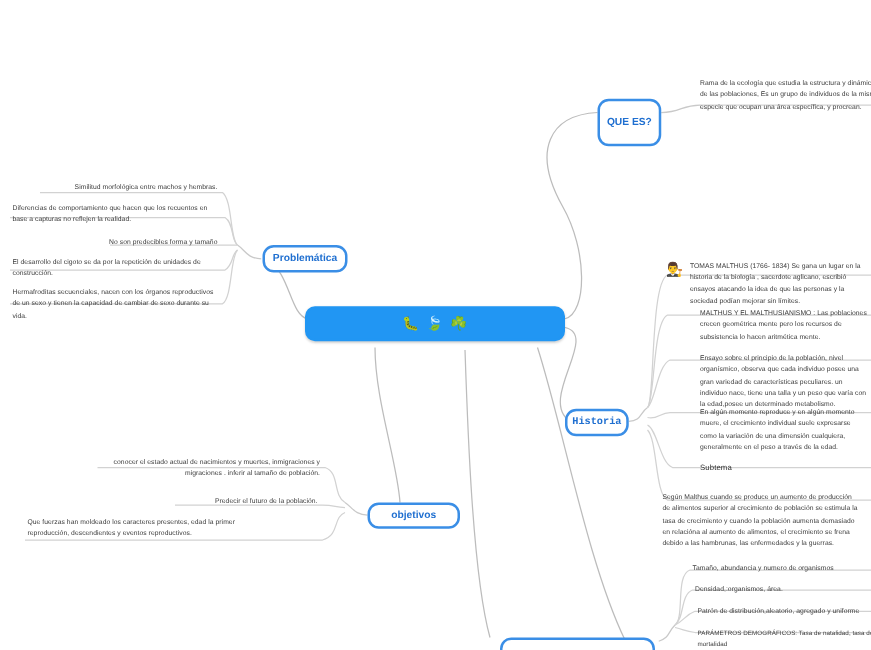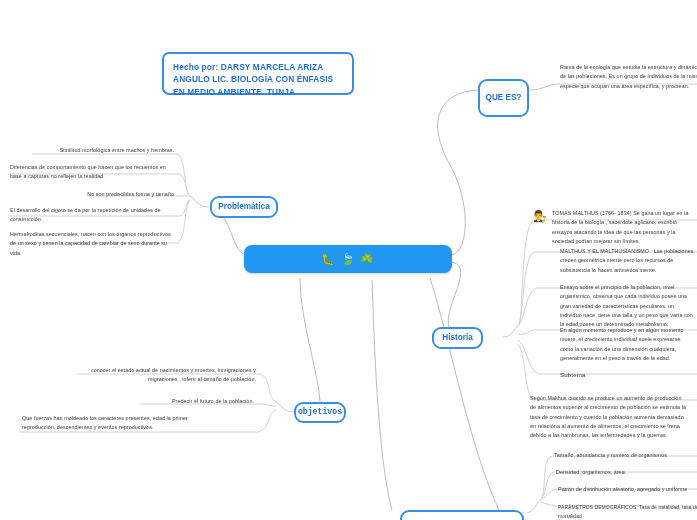--- a/index.html
+++ b/index.html
@@ -142,23 +142,20 @@
 
       <path d="M430 278 C 450 340, 470 450, 500 512" stroke="#bcbcbc"></path>
       <path d="M527 513 C 536 510, 534 506, 540 500" stroke="#c9c9c9"></path>
       <path d="M540 500 C 548 494, 540 460, 552 456 L 697 456" stroke="#d2d2d2"></path>
       <path d="M540 500 C 548 494, 544 476, 554 472 L 697 472" stroke="#d2d2d2"></path>
       <path d="M540 500 C 548 496, 548 492, 556 489 L 697 489" stroke="#d2d2d2"></path>
       <path d="M540 502 C 548 504, 548 505, 556 506 L 697 506" stroke="#d2d2d2"></path>
     </g>
   </svg>
 
-  <div class="node pill author" style="left:162px; top:52px; width:192px; height:43px;">
-    <span>Hecho por: DARSY MARCELA ARIZA ANGULO LIC. BIOLOGÍA CON ÉNFASIS EN MEDIO AMBIENTE. TUNJA</span>
-  </div>
 
   <div class="node pill center ctitle" style="left:244px; top:245px; width:208px; height:28px;">
     <span class="emoji">🐛</span>
     <span class="emoji">🍃</span>
     <span class="emoji">☘️</span>
   </div>
 
   <div class="node pill btitle" style="left:478px; top:79px; width:51px; height:38px;">
     <span>QUE ES?</span>
   </div>
@@ -179,21 +176,21 @@
   <div class="leaf lr" style="left:58px; top:188px; width:120px;">
     <span>No son predecibles forma y tamaño</span>
   </div>
   <div class="leaf l" style="left:6px; top:204px; width:172px;">
     <span>El desarrollo del cigoto se da por la repetición de unidades de construcción.</span>
   </div>
   <div class="leaf l" style="left:6px; top:228px; width:172px;">
     <span>Hermafroditas secuenciales, nacen con los órganos reproductivos de un sexo y tienen la capacidad de cambiar de sexo durante su vida.</span>
   </div>
 
-  <div class="node pill btitle" style="left:432px; top:327px; width:51px; height:22px;">
+  <div class="node pill btitle" style="left:452px; top:327px; width:51px; height:22px;font-family:Liberation Mono, monospace;">
     <span>Historia</span>
   </div>
 
   <div class="leaf r" style="left:548px; top:207px; width:150px;">
     <span class="ico emoji">👨‍⚖️</span>
     <span>TOMAS MALTHUS (1766- 1834) Se gana un lugar en la historia de la biología , sacerdote aglicano, escribió ensayos atacando la idea de que las personas y la sociedad podían mejorar sin límites.</span>
   </div>
 
   <div class="leaf r" style="left:556px; top:245px; width:142px;">
     <span>MALTHUS Y EL MALTHUSIANISMO : Las poblaciones crecen geométrica mente pero los recursos de subsistencia lo hacen aritmética mente.</span>
@@ -225,21 +222,21 @@
   <div class="leaf r" style="left:552px; top:466px; width:148px;">
     <span>Densidad,:organismos, área.</span>
   </div>
   <div class="leaf r" style="left:554px; top:483px; width:150px;">
     <span>Patrón de distribución,aleatorio, agregado y uniforme</span>
   </div>
   <div class="leaf r" style="left:554px; top:501px; width:150px; font-size:5.0px;">
     <span>PARÁMETROS DEMOGRÁFICOS: Tasa de natalidad, tasa de mortalidad</span>
   </div>
 
-  <div class="node pill btitle" style="left:294px; top:402px; width:52px; height:21px;font-family:Liberation Mono, monospace;">
+  <div class="node pill btitle" style="left:294px; top:402px; width:74px; height:21px;">
     <span>objetivos</span>
   </div>
 
   <div class="leaf lr" style="left:76px; top:364px; width:184px;">
     <span>conocer el estado actual de nacimientos y muertes, inmigraciones y migraciones . inferir al tamaño de población.</span>
   </div>
   <div class="leaf lr" style="left:138px; top:395px; width:120px;">
     <span>Predecir el futuro de la población.</span>
   </div>
   <div class="leaf l" style="left:18px; top:412px; width:186px;">

